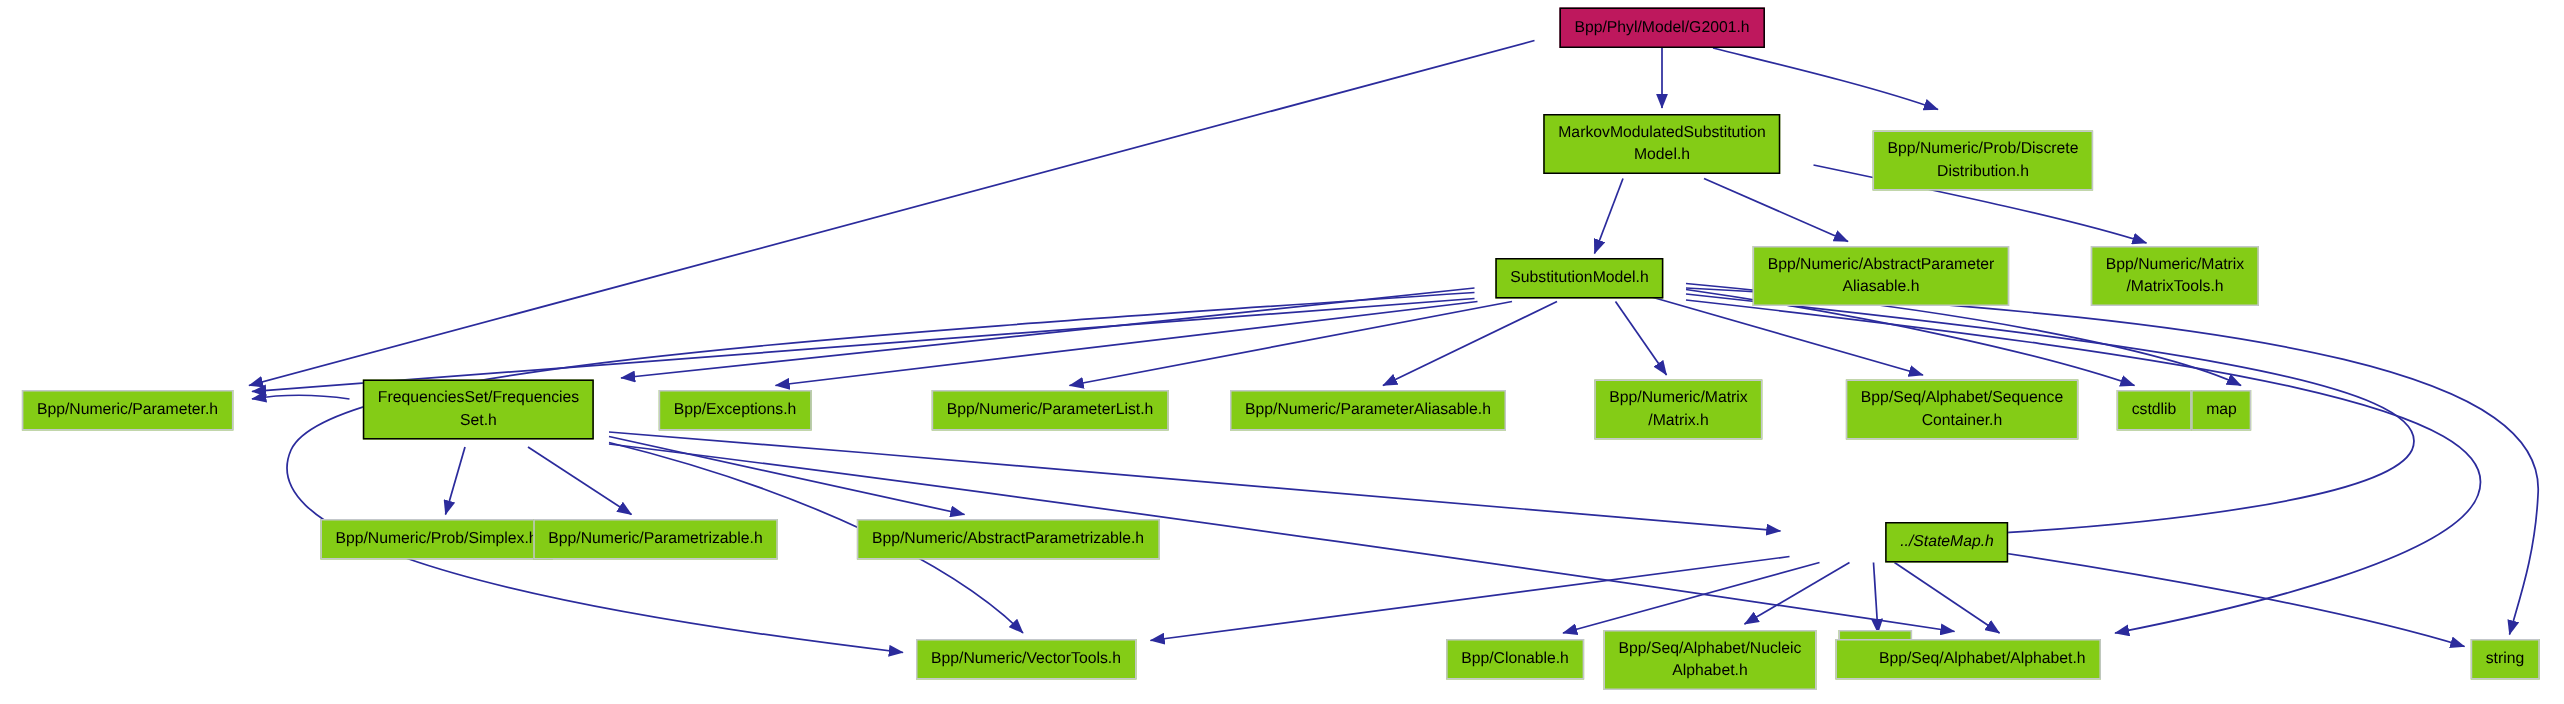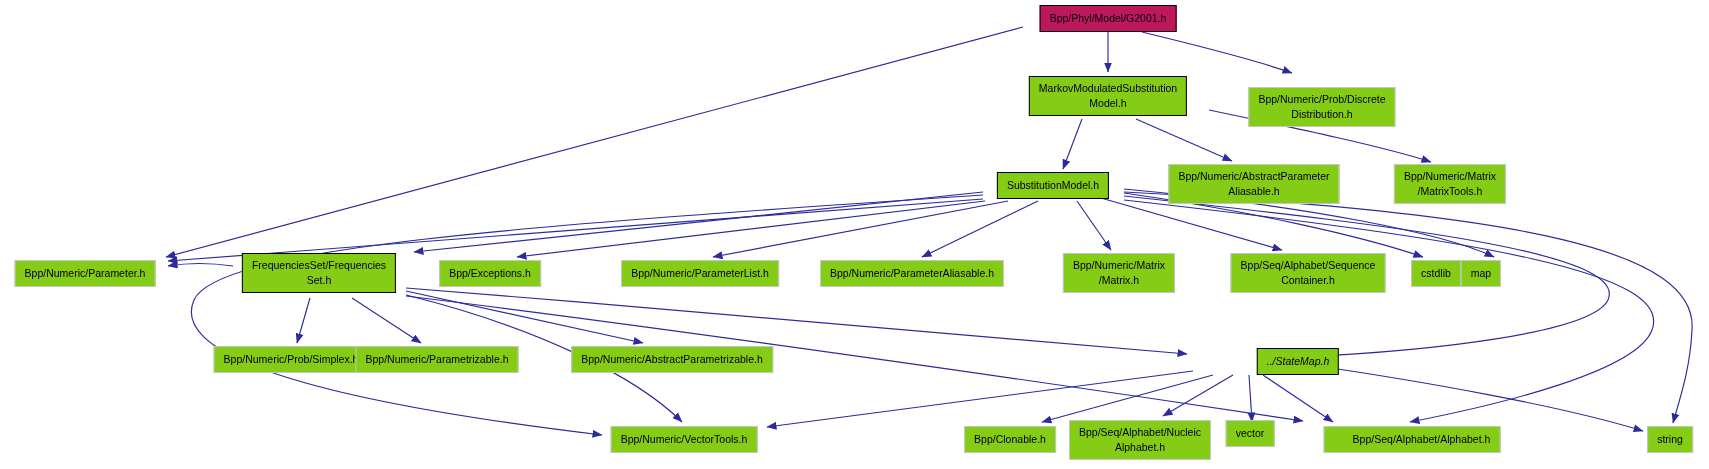--- a/index.html
+++ b/index.html
@@ -137,20 +137,20 @@
       <div class="node external" style="left: 1010px; top: 426px; text-align: center;">
         <span class="ln">Bpp/Clonable.h</span>
       </div>
       <div class="node external two" style="left: 1140px; top: 420px;">
         <span class="ln">Bpp/Seq/Alphabet/Nucleic</span>
         <span class="ln">Alphabet.h</span>
       </div>
       <div class="node external" style="left: 1250px; top: 420px;">
         <span class="ln">vector</span>
       </div>
-      <div class="node external" style="left: 1412px; top: 426px; padding-left: 28px;">
+      <div class="node external" style="left: 1312px; top: 426px; padding-left: 28px;">
         <span class="ln">Bpp/Seq/Alphabet/Alphabet.h</span>
       </div>
       <div class="node external" style="left: 1670px; top: 426px;">
         <span class="ln">string</span>
       </div>
     </div>
 </div>
 
 </body></html>

